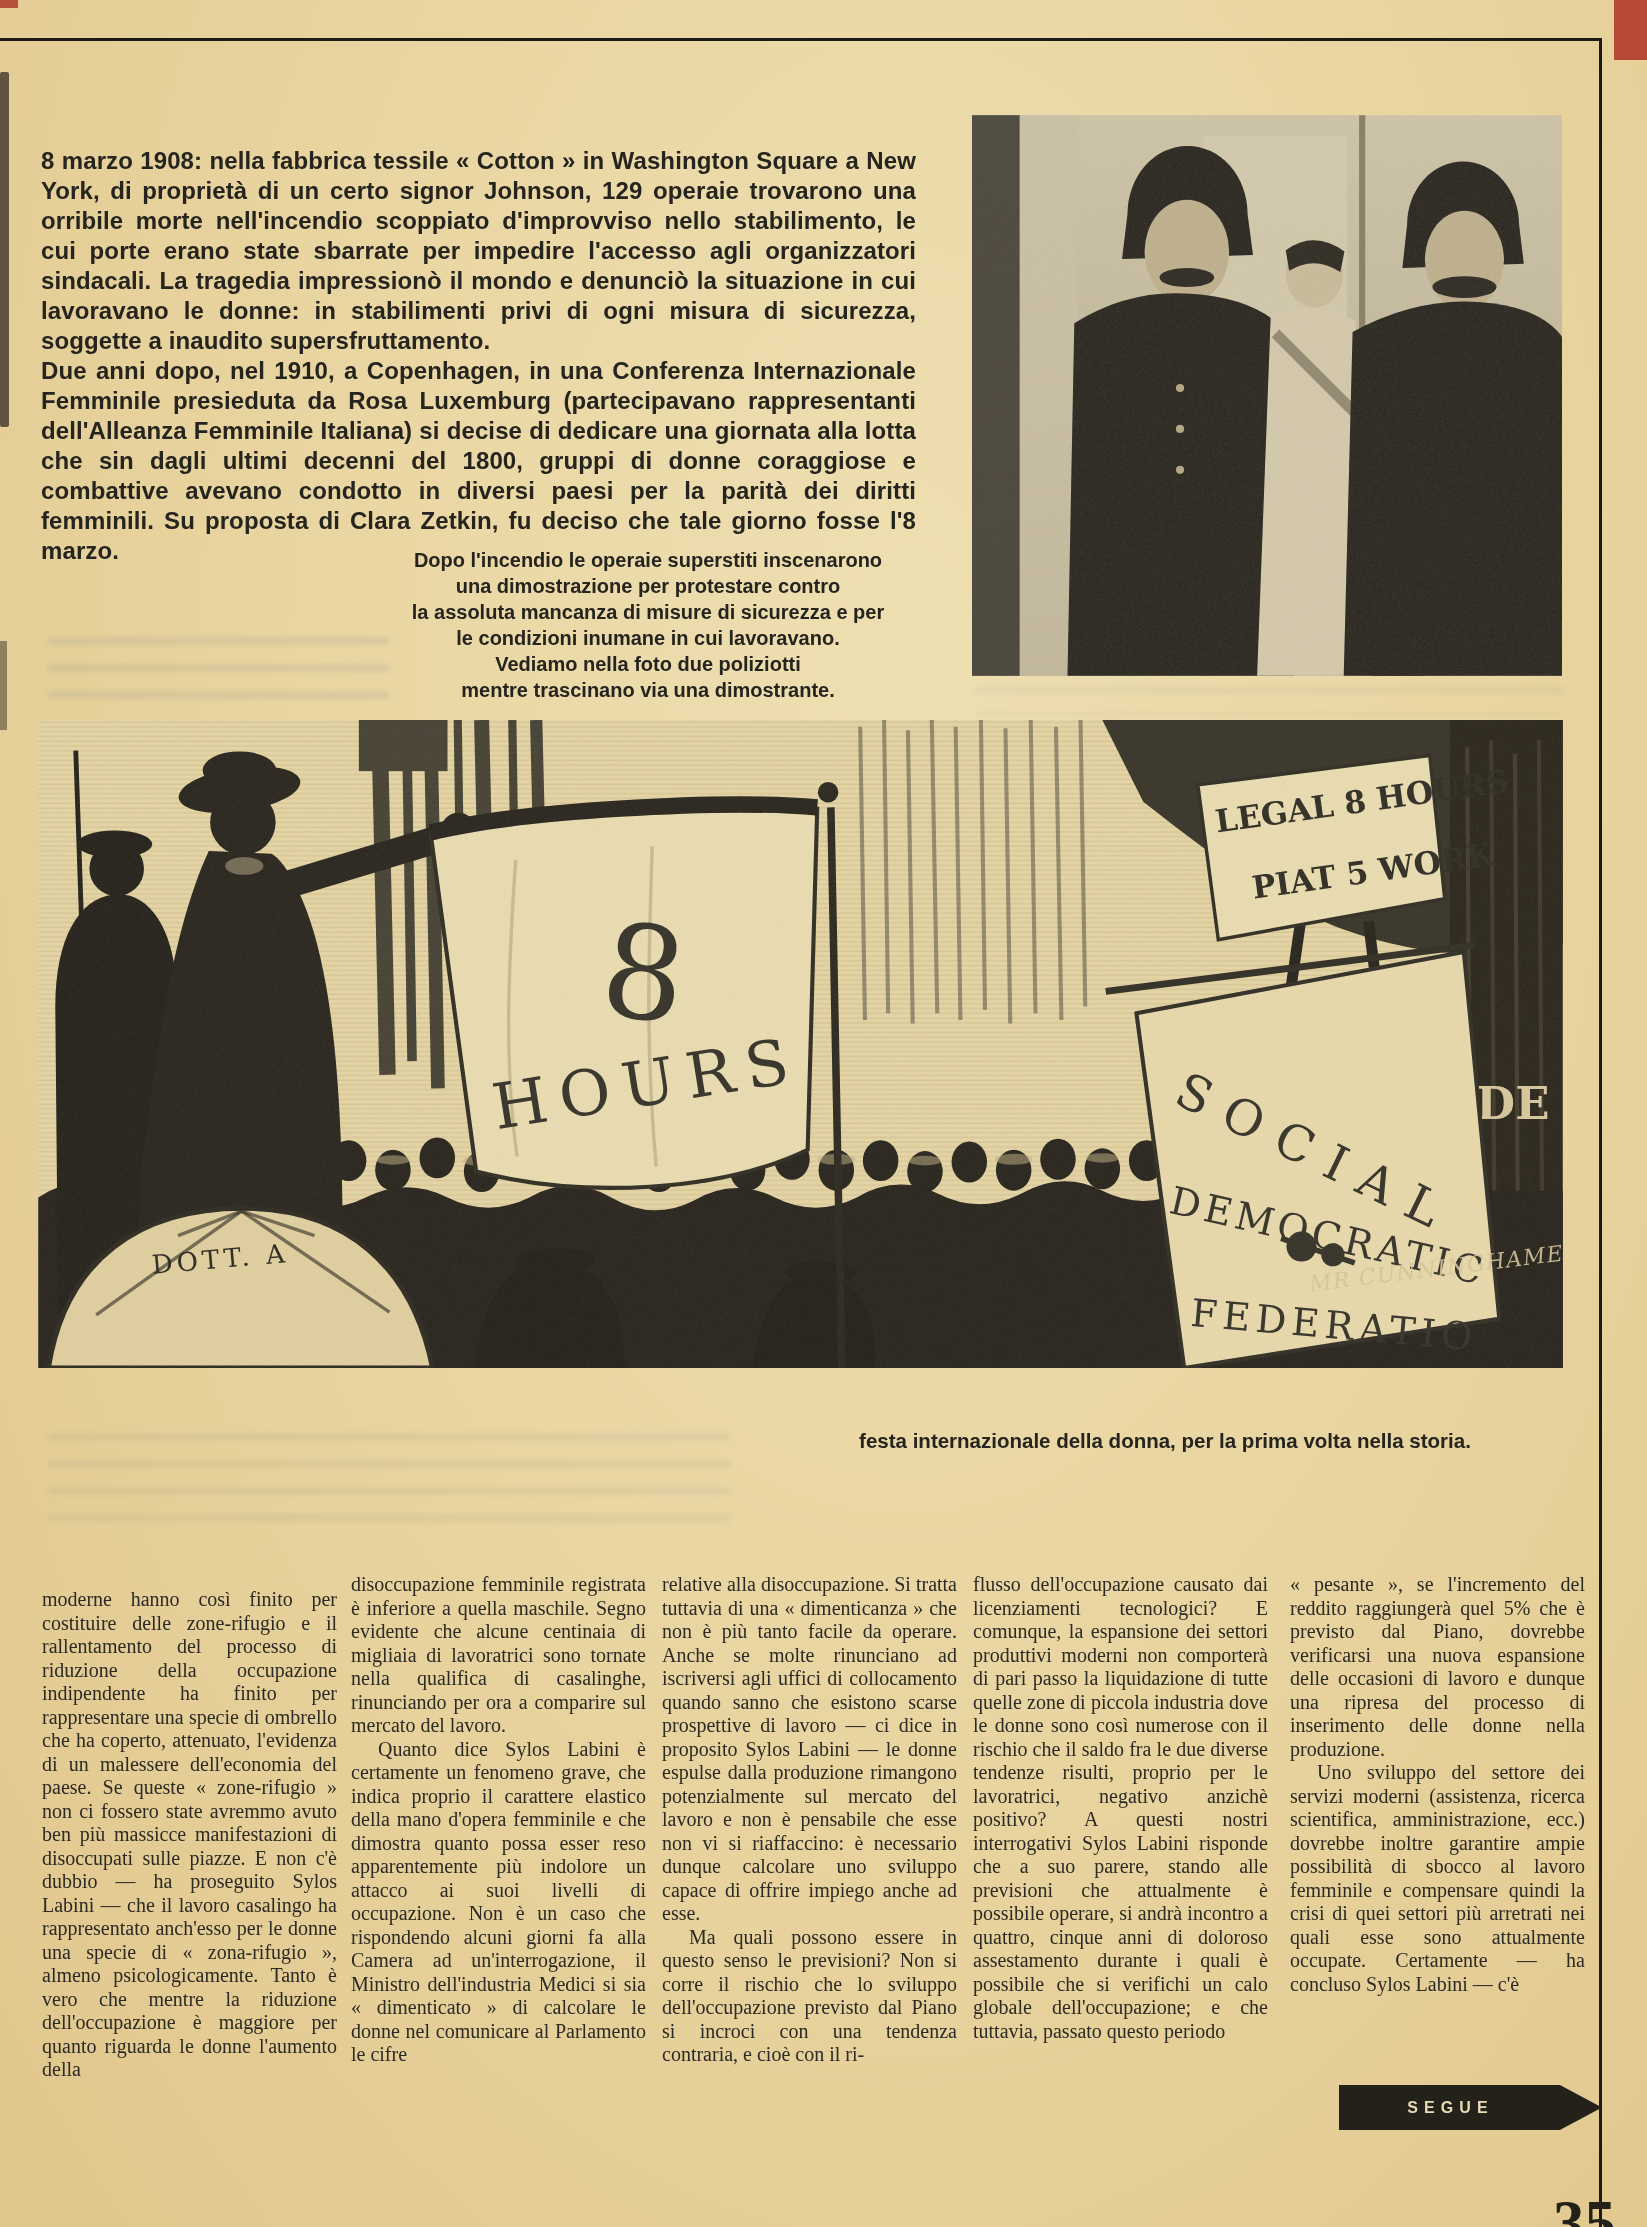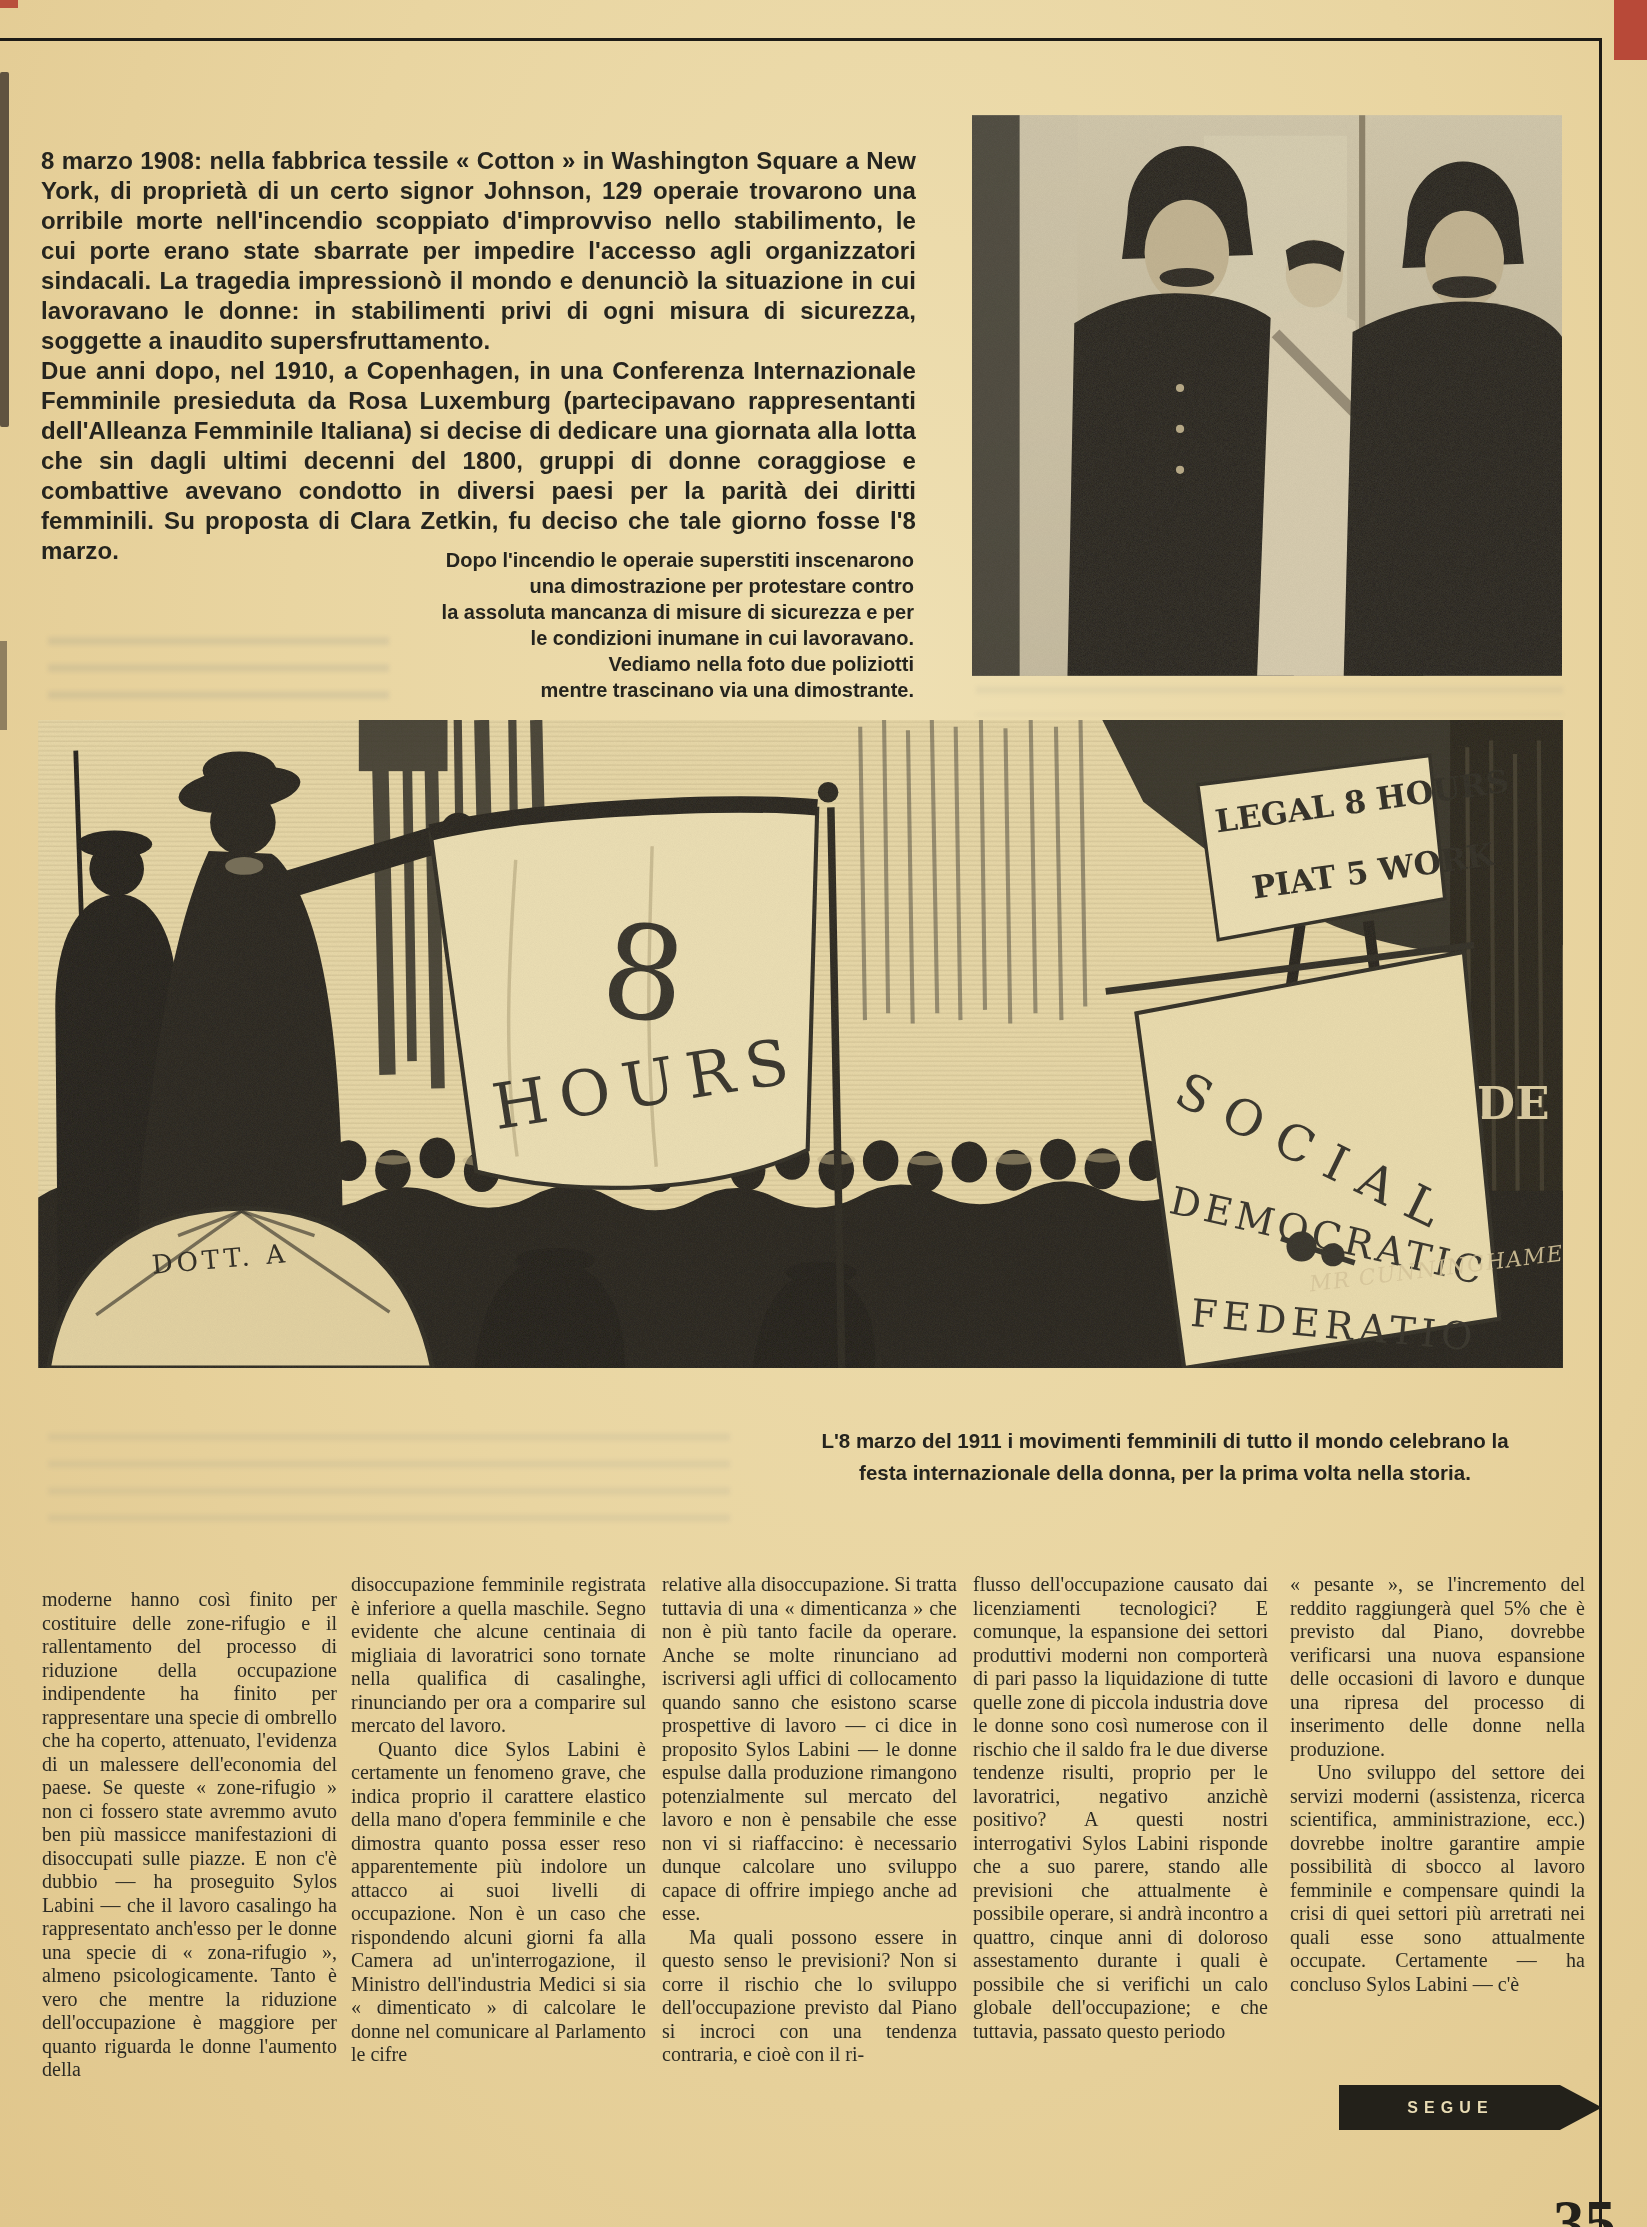--- a/index.html
+++ b/index.html
@@ -23,21 +23,21 @@
     font-size:24px;font-weight:700;line-height:30px;letter-spacing:0.1px;
     text-align:justify;color:#25241e;margin-top:29px;}
   .intro p{margin:0;}
 
   
   .photo{position:absolute;left:972px;top:115px;width:590px;height:561px;margin:0;}
   .photo svg{display:block;}
 
   
   .caption1{position:absolute;left:382px;top:547px;width:532px;
-    font-size:20px;font-weight:700;line-height:26px;text-align:right;color:#25241e;}
+    font-size:20px;font-weight:700;line-height:26px;text-align:center;color:#25241e;}
   .caption1 div{white-space:nowrap;}
 
   
   .engraving{position:absolute;left:38px;top:720px;width:1525px;height:648px;margin:0;}
 
   
   .caption2{position:absolute;left:764px;top:1425px;width:802px;
     font-size:20.5px;font-weight:700;line-height:32px;text-align:center;color:#25241e;}
   .caption2 div{white-space:nowrap;}
 
@@ -306,21 +306,20 @@
           <line x1="298" y1="720" x2="515" y2="868" stroke="#2c2921" stroke-width="5" opacity="0.6"></line>
           <text x="168" y="812" font-size="38" letter-spacing="6" fill="#2c2921" transform="rotate(-5 168 812)">DOTT. A</text>
         </g>
 
         <text x="1865" y="838" font-size="32" font-style="italic" letter-spacing="2" fill="#d9c89c" transform="rotate(-7 1865 838)" opacity="0.9">MR CUNNINGHAME</text>
       </g>
     </svg>
   </figure>
 
   <div class="caption2">
-    <div>L'8 marzo del 1911 i movimenti femminili di tutto il mondo celebrano la</div>
     <div>festa internazionale della donna, per la prima volta nella storia.</div>
   </div>
 
   <section class="article">
     <div class="col c1">
       <p>moderne hanno così finito per costituire delle zone-rifugio e il rallentamento del processo di riduzione della occupazione indipendente ha finito per rappresentare una specie di ombrello che ha coperto, attenuato, l'evidenza di un malessere dell'economia del paese. Se queste « zone-rifugio » non ci fossero state avremmo avuto ben più massicce manifestazioni di disoccupati sulle piazze. E non c'è dubbio — ha proseguito Sylos Labini — che il lavoro casalingo ha rappresentato anch'esso per le donne una specie di « zona-rifugio », almeno psicologicamente. Tanto è vero che mentre la riduzione dell'occupazione è maggiore per quanto riguarda le donne l'aumento della</p>
     </div>
     <div class="col c2">
       <p>disoccupazione femminile registrata è inferiore a quella maschile. Segno evidente che alcune centinaia di migliaia di lavoratrici sono tornate nella qualifica di casalinghe, rinunciando per ora a comparire sul mercato del lavoro.</p>
       <p class="indent">Quanto dice Sylos Labini è certamente un fenomeno grave, che indica proprio il carattere elastico della mano d'opera femminile e che dimostra quanto possa esser reso apparentemente più indolore un attacco ai suoi livelli di occupazione. Non è un caso che rispondendo alcuni giorni fa alla Camera ad un'interrogazione, il Ministro dell'industria Medici si sia « dimenticato » di calcolare le donne nel comunicare al Parlamento le cifre</p>

